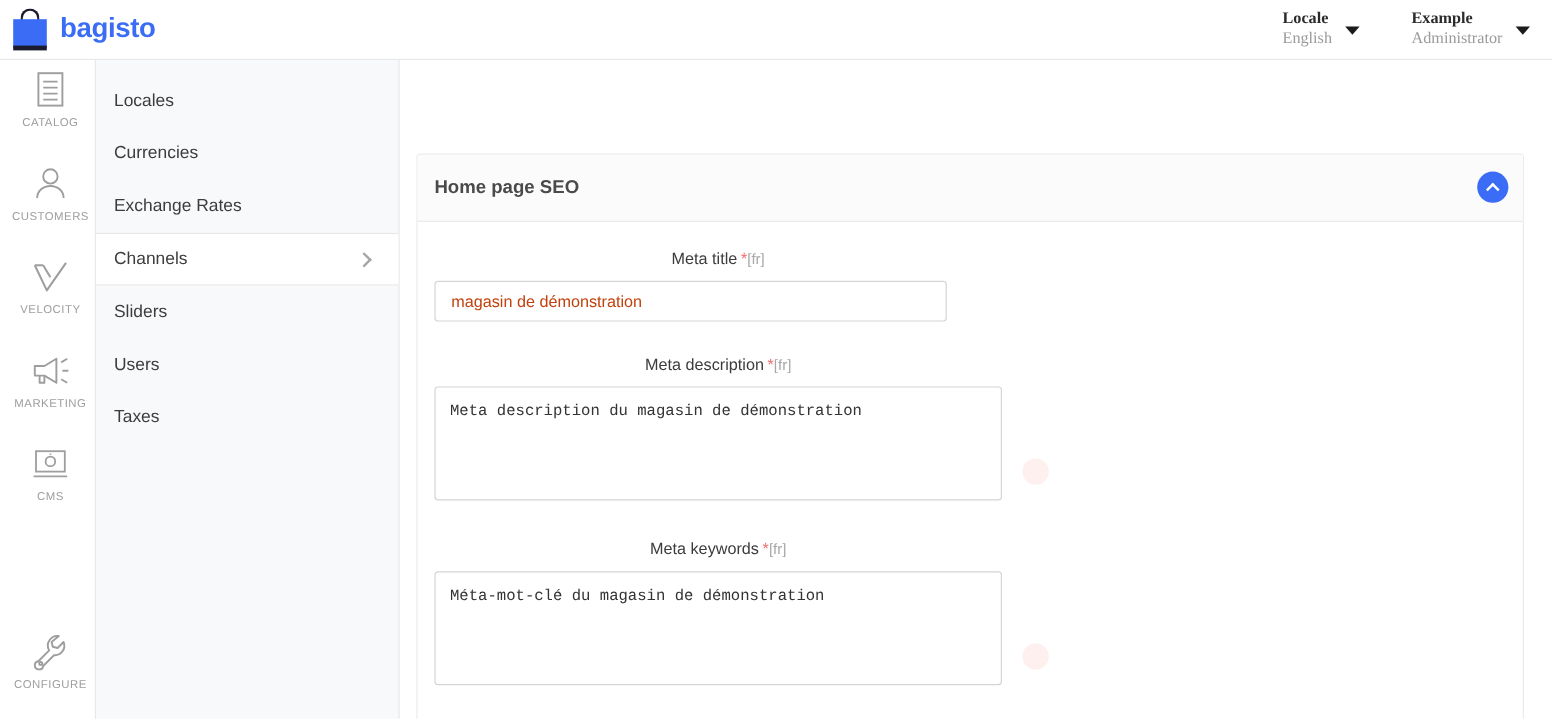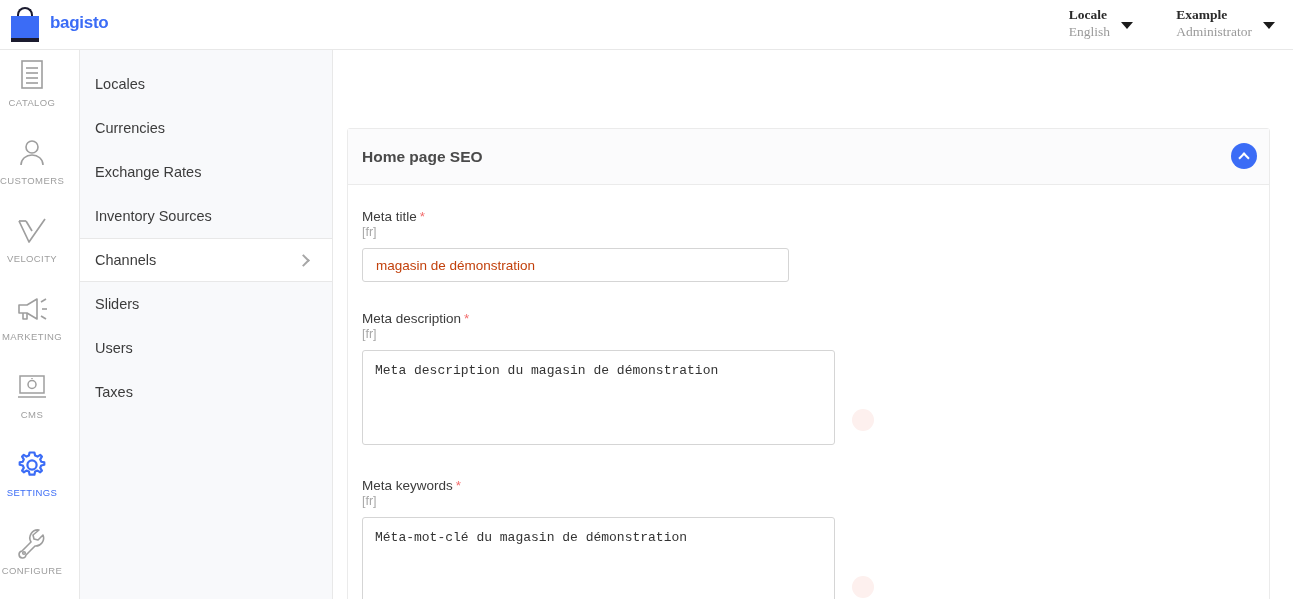--- a/index.html
+++ b/index.html
@@ -36,21 +36,21 @@
     background: #1b1b2f;
   }
   .bag-handle {
     position: absolute; left: 9px; top: 3px;
     width: 16px; height: 16px;
     border: 2.6px solid #1b1b2f;
     border-bottom: none;
     border-radius: 8px 8px 0 0;
   }
   #brand-name {
-    font-size: 17px; font-weight: bold; color: #3b6cf6;
+    font-size: 23px; font-weight: bold; color: #3b6cf6;
     letter-spacing: -0.3px;
   }
 
   .hdr-menu {
     position: absolute; top: 7px;
     display: flex; align-items: center; gap: 11px;
     cursor: pointer;
   }
   #hdr-locale { right: 160px; }
   #hdr-user { right: 18px; }
@@ -67,21 +67,21 @@
 
   
   #rail {
     position: absolute; left: 0; top: 50px;
     width: 80px; height: 549px;
     background: #ffffff;
     border-right: 1px solid #e8e8e8;
     z-index: 30;
   }
   .rail-item {
-    position: absolute; left: 0; width: 64px;
+    position: absolute; left: 10px; width: 64px;
     text-align: center; cursor: pointer;
     color: #9e9e9e;
   }
   .rail-label {
     font-size: 9.5px; letter-spacing: 0.4px;
     margin-top: 3px; color: #9e9e9e;
   }
   .rail-item.active .rail-label { color: #3b6cf6; }
   .rail-ico { height: 38px; display: flex; align-items: center; justify-content: center; }
   .rail-ico svg { display: block; }
@@ -215,21 +215,20 @@
     border-top: 2.2px solid #ffffff;
     transform: rotate(45deg);
     margin-top: 3px;
   }
 
   #seo-card-body { padding: 22px 14px 0 14px; }
   .field { position: relative; width: 473px; margin-bottom: 27px; }
   .field-labels {
     display: flex; align-items: baseline; justify-content: center;
     margin-bottom: 9px;
-    flex-direction: column;
   }
   .field-label { font-size: 13.5px; color: #3c3c3c; }
   .req-star { color: #f26c6c; margin-left: 3px; font-size: 13.5px; }
   .locale-tag { font-size: 12.5px; color: #a8a8a8; }
 
   .txt-input {
     width: 427px; height: 34px;
     border: 1px solid #d5d5d5; border-radius: 3px;
     padding: 0 13px;
     font-family: "Liberation Sans", sans-serif;
@@ -341,29 +340,20 @@
       <svg width="32" height="30" viewBox="0 0 32 30" fill="none" stroke="#9e9e9e" stroke-width="1.5">
         <rect x="4" y="4" width="24" height="17"></rect>
         <circle cx="16" cy="12.5" r="4"></circle>
         <line x1="16" y1="6" x2="16" y2="7"></line>
         <line x1="2" y1="25" x2="30" y2="25"></line>
       </svg>
     </div>
     <div class="rail-label">CMS</div>
   </div>
 
-  <div class="rail-item active" style="top:396px;">
-    <div class="rail-ico">
-      <svg width="34" height="34" viewBox="0 0 34 34" fill="none" stroke="#3b6cf6" stroke-width="2.2" stroke-linejoin="round">
-        <path d="M17 4.5 l2.4 0 0.7 3.1 2.4 1 2.7-1.7 1.7 1.7 -1.7 2.7 1 2.4 3.1 0.7 0 2.4 -3.1 0.7 -1 2.4 1.7 2.7 -1.7 1.7 -2.7-1.7 -2.4 1 -0.7 3.1 -2.4 0 -2.4 0 -0.7-3.1 -2.4-1 -2.7 1.7 -1.7-1.7 1.7-2.7 -1-2.4 -3.1-0.7 0-2.4 3.1-0.7 1-2.4 -1.7-2.7 1.7-1.7 2.7 1.7 2.4-1 0.7-3.1 2.4 0 Z"></path>
-        <circle cx="17" cy="17" r="4.6"></circle>
-      </svg>
-    </div>
-    <div class="rail-label">SETTINGS</div>
-  </div>
 
   <div class="rail-item" style="top:474px;">
     <div class="rail-ico">
       <svg width="32" height="32" viewBox="0 0 32 32" fill="none" stroke="#9e9e9e" stroke-width="1.6" stroke-linejoin="round">
         <path d="M23 3 a8 8 0 0 0 -8 12 L6 24 a3.5 3.5 0 1 0 4 4 l9-9 a8 8 0 0 0 8-11 l-5 5 -4-1 -1-4 Z"></path>
         <circle cx="8" cy="26" r="1.3"></circle>
       </svg>
     </div>
     <div class="rail-label">CONFIGURE</div>
   </div>
@@ -371,23 +361,20 @@
 
 <div id="subnav">
   <div class="subnav-item">
     <span class="sn-label">Locales</span>
   </div>
   <div class="subnav-item">
     <span class="sn-label">Currencies</span>
   </div>
   <div class="subnav-item">
     <span class="sn-label">Exchange Rates</span>
-  </div>
-  <div class="subnav-item">
-    <span class="sn-label">Inventory Sources</span>
   </div>
   <div class="subnav-item active">
     <span class="sn-label">Channels</span>
     <span class="chev-right"></span>
   </div>
   <div class="subnav-item">
     <span class="sn-label">Sliders</span>
   </div>
   <div class="subnav-item">
     <span class="sn-label">Users</span>

